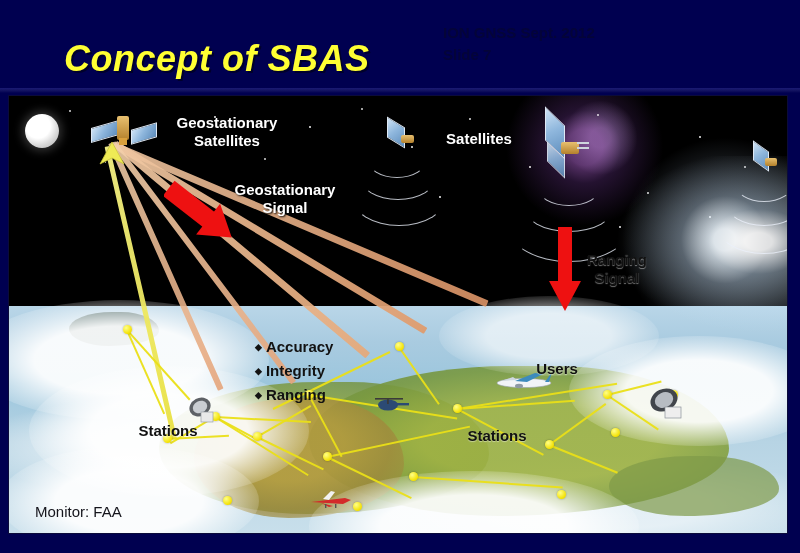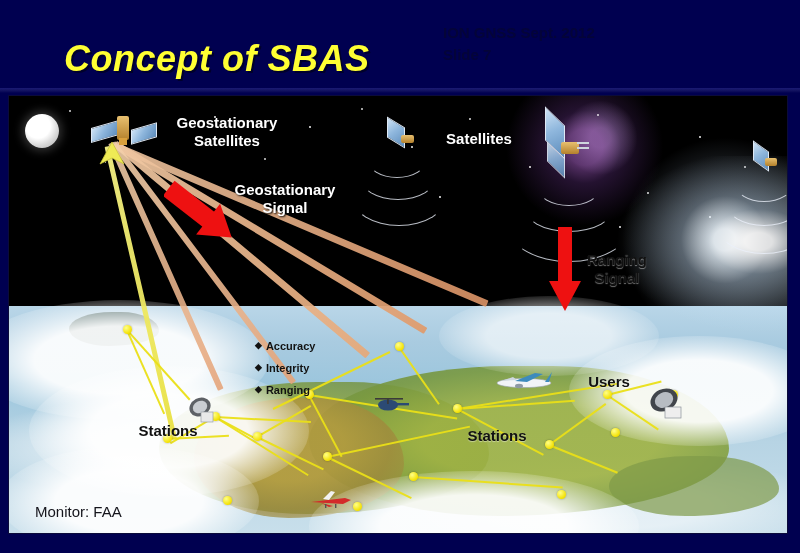--- a/index.html
+++ b/index.html
@@ -151,21 +151,21 @@
     color: #15151c;
     font-size: 15px;
     font-weight: normal;
   }
   .center { text-align: center; }
 
   .bullet-list {
     position: absolute;
     left: 246px; top: 240px;
     color: #121212;
-    font-size: 11px;
+    font-size: 15px;
     font-weight: bold;
     line-height: 21px;
   }
   .bullet-list div::before {
     content: "\25C6";
     font-size: 9px;
     margin-right: 4px;
     position: relative;
     top: -2px;
   }
@@ -434,21 +434,21 @@
       <div>Ranging</div>
       <div>Signal</div>
     </div>
 
     <div class="bullet-list">
       <div>Accuracy</div>
       <div>Integrity</div>
       <div>Ranging</div>
     </div>
 
-    <div class="lbl lbl-dark center" style="left:560px;top:264px;width:80px;margin-top:13px;">
+    <div class="lbl lbl-dark center" style="left:508px;top:264px;width:80px;">
       <div>Users</div>
     </div>
 
     <div class="lbl lbl-dark center" style="left:104px;top:326px;width:110px;">
       <div>Stations</div>
     </div>
 
     <div class="lbl lbl-dark center" style="left:408px;top:331px;width:160px;">
       <div>Stations</div>
     </div>

